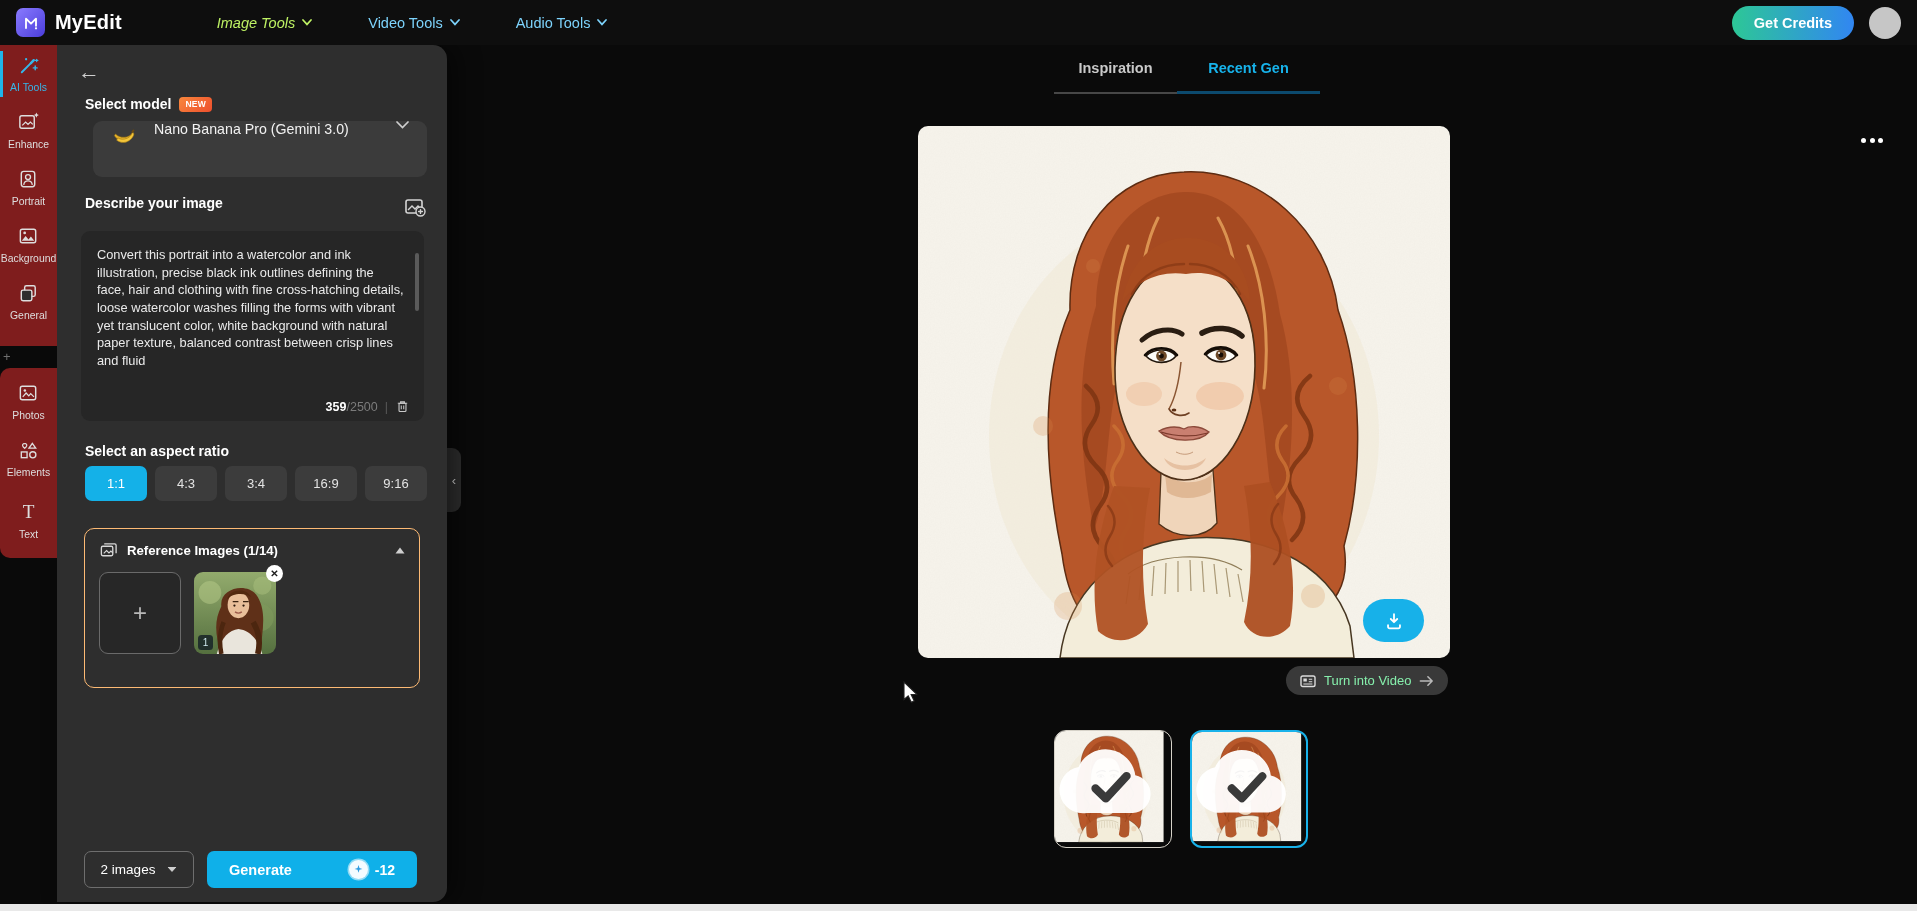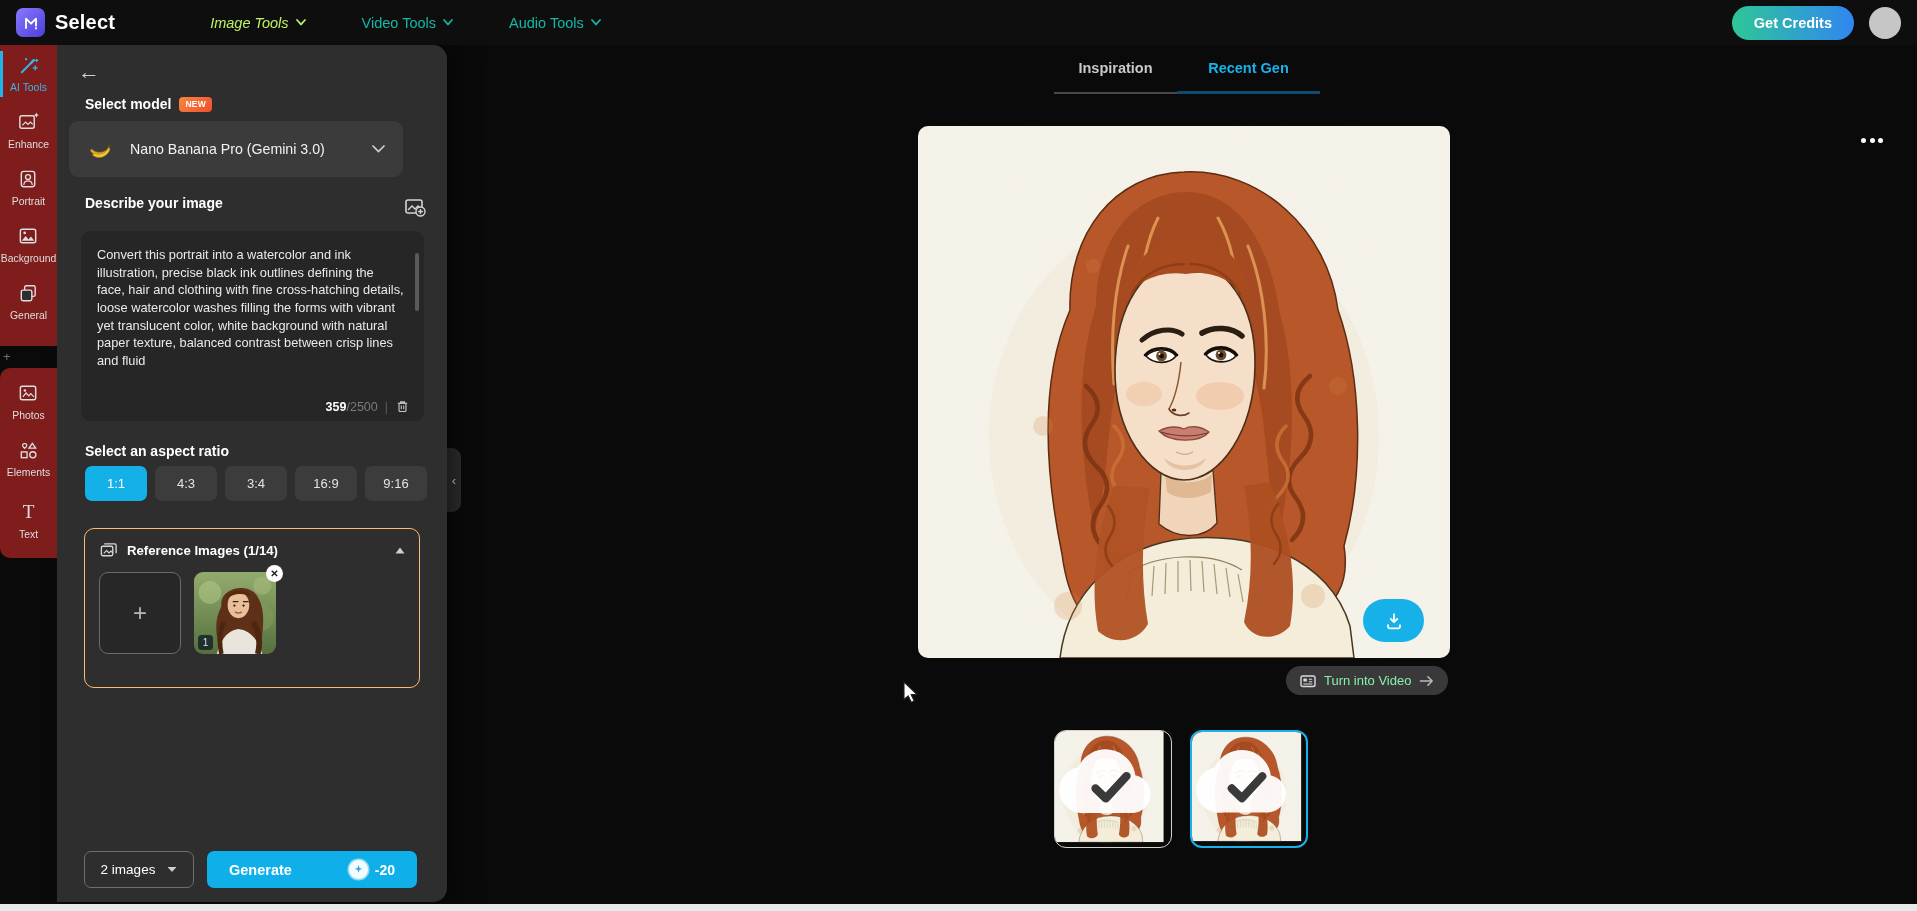--- a/index.html
+++ b/index.html
@@ -5,42 +5,42 @@
   * { margin:0; padding:0; box-sizing:border-box; }
   html,body { background:#050505; }
   body { font-family:"Liberation Sans", sans-serif; }
   #app { position:relative; width:1917px; height:911px; background:#0a0a0a; overflow:hidden; }
 
   
   .navbar { position:absolute; top:0; left:0; right:0; height:45px; background:#0e0e0e; display:flex; align-items:center; padding:0 16px; z-index:30; }
   .logo-box { width:29px; height:29px; border-radius:7px; background:linear-gradient(135deg,#8a7bff,#4b3ddb); display:flex; align-items:center; justify-content:center; }
   .brand { color:#fff; font-size:20px; font-weight:700; margin-left:10px; letter-spacing:.2px; }
   .nav-menus { display:flex; gap:56px; margin-left:95px; }
-  .nav-menu { display:flex; align-items:center; gap:7px; font-size:14.5px; color:#14b8a6; cursor:pointer; }
+  .nav-menu { display:flex; align-items:center; gap:7px; font-size:14.5px; color:#7dd3fc; cursor:pointer; }
   .nav-menu.active { color:#bef264;font-style:italic; }
   .nav-right { margin-left:auto; display:flex; align-items:center; gap:15px; }
   .credits-btn { height:34px; padding:0 22px; border-radius:17px; background:linear-gradient(90deg,#2dc796,#3186f2); color:#fff; font-size:14.5px; font-weight:700; display:flex; align-items:center; cursor:pointer; }
   .avatar { width:32px; height:32px; border-radius:50%; background:#c6c6c6; }
 
   
   .rail-block { position:absolute; left:0; width:57px; background:#7f1d1d; z-index:10; }
   .rail-block-1 { top:45px; height:301px; }
   .rail-block-2 { top:368px; height:190px; border-radius:10px 0 0 10px; }
   .rail-plus { position:absolute; left:3px; top:349px; color:#6f6f6f; font-size:13px; z-index:11; }
   .rail-item { position:relative; display:flex; flex-direction:column; align-items:center; gap:5px; padding-top:9px; height:57px; color:#dedede; cursor:pointer; }
   .rail-item .lbl { font-size:10.4px; }
   .rail-item.active { color:#35b7ea; }
   .rail-item.active::before { content:""; position:absolute; left:0; top:6px; height:46px; width:3px; background:#20b4ea; }
 
   
   .panel { position:absolute; left:57px; top:45px; width:390px; height:857px; background:#2e2e2e; border-radius:0 14px 14px 0; box-shadow:10px 0 24px rgba(0,0,0,.45); z-index:9; }
   .back-arrow { position:absolute; left:21px; top:14px; font-size:22px; color:#cfcfcf; cursor:pointer; }
   .sec-label { position:absolute; left:28px; color:#fff; font-size:14px; font-weight:700; }
   .new-badge { display:inline-block; margin-left:8px; padding:2px 6px 2.5px; border-radius:4px; background:linear-gradient(135deg,#f8873c,#ee4f2d); color:#fff; font-size:8.5px; font-weight:700; vertical-align:2px; letter-spacing:.3px; }
-  .model-select { position:absolute; left:12px; top:76px; width:334px; height:56px; background:#3b3b3b; border-radius:9px; display:flex; align-items:center; padding:0 18px; cursor:pointer; }
+  .model-select { position:absolute; left:36px; top:76px; width:334px; height:56px; background:#3b3b3b; border-radius:9px; display:flex; padding:0 18px; cursor:pointer; }
   .model-name { color:#f2f2f2; font-size:14.2px; margin-left:16px; }
   .model-caret { margin-left:auto; }
   .img-add-icon { position:absolute; left:346px; top:150px; cursor:pointer; }
   .prompt-box { position:absolute; left:24px; top:186px; width:343px; height:190px; background:#262626; border-radius:9px; padding:15px 20px 30px 16px; overflow:hidden; cursor:text; }
   .prompt-text { color:#eaeaea; font-size:12.8px; line-height:1.38; white-space:pre-wrap; }
   .prompt-scrollbar { position:absolute; right:5px; top:22px; width:4px; height:58px; border-radius:2px; background:#5a5a5a; cursor:pointer; }
   .prompt-counter { position:absolute; right:14px; bottom:7px; display:flex; align-items:center; gap:7px; font-size:12.5px; }
   .cnt-now { color:#fff; font-weight:700; }
   .cnt-max { color:#7b7b7b; }
   .cnt-div { color:#585858; }
@@ -204,21 +204,21 @@
     </defs>
   </svg>
 
   <div class="navbar">
     <div class="logo-box">
       <svg width="20" height="20" viewBox="0 0 28 28">
           <path d="M7 21 V8 L14 15 L21 8 V18" fill="none" stroke="#fff" stroke-width="2.6" stroke-linecap="round" stroke-linejoin="round"></path>
           <circle cx="21" cy="21.5" r="1.6" fill="#fff"></circle>
         </svg>
     </div>
-    <div class="brand">Select</div>
+    <div class="brand">MyEdit</div>
     <div class="nav-menus">
       <div class="nav-menu active">
         <span>Image Tools</span>
         <svg width="10" height="7" viewBox="0 0 10 7">
             <path d="M1 1 L5 5.4 L9 1" fill="none" stroke="currentColor" stroke-width="1.7" stroke-linecap="round"></path>
           </svg>
       </div>
       <div class="nav-menu">
         <span>Video Tools</span>
         <svg width="10" height="7" viewBox="0 0 10 7">
@@ -394,21 +394,21 @@
           </svg>
       </div>
       <div class="generate-btn">
         <span class="gen-label">Generate</span>
         <span class="gen-cost-group">
           <span class="coin">
             <svg width="13" height="13" viewBox="0 0 14 14">
                 <path d="M7 2.2 L8 5.4 L11.2 6.4 L8 7.4 L7 10.6 L6 7.4 L2.8 6.4 L6 5.4 Z" fill="#2f9be0"></path>
               </svg>
           </span>
-          <span class="gen-cost">-20</span>
+          <span class="gen-cost">-12</span>
         </span>
       </div>
     </div>
   </div>
   <div class="panel-collapse">‹</div>
 
   <div class="tabs">
     <div class="tab tab-inspiration">Inspiration</div>
     <div class="tab tab-recent">Recent Gen</div>
   </div>

